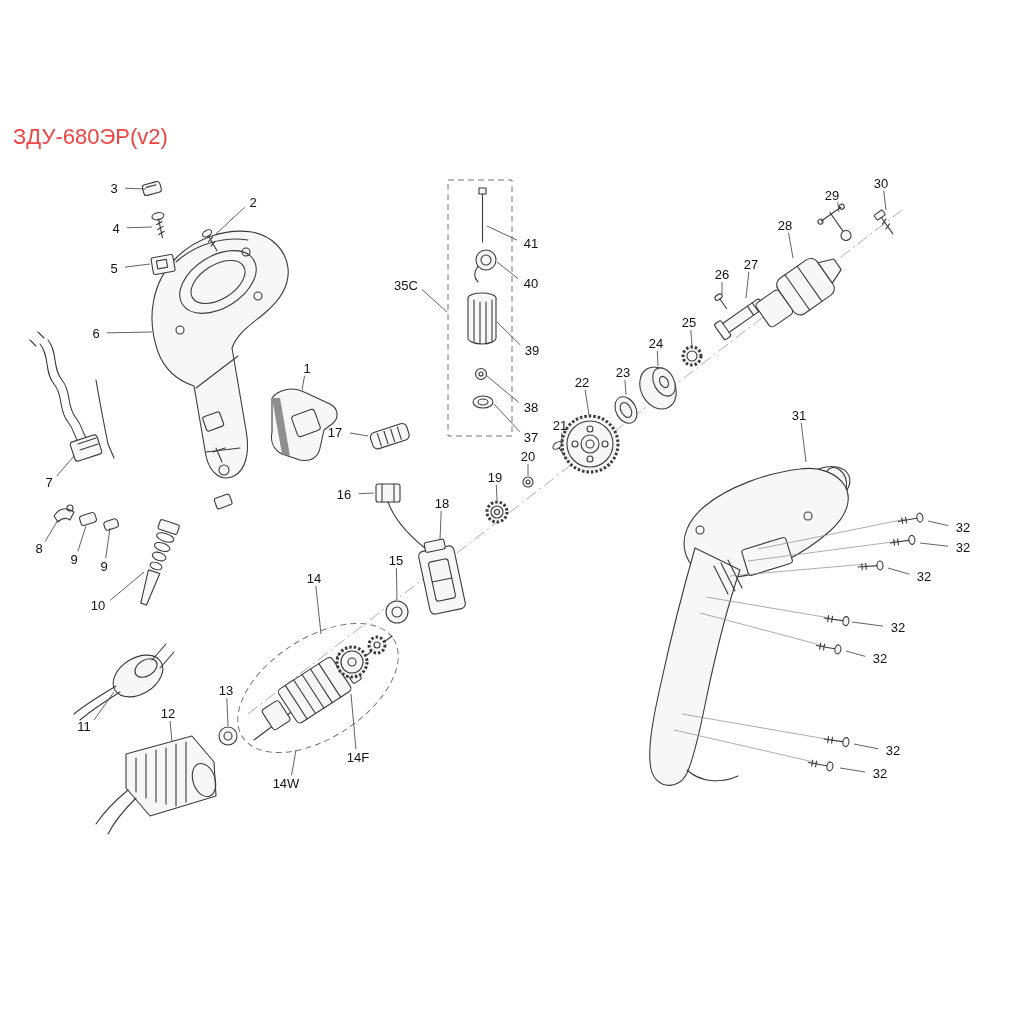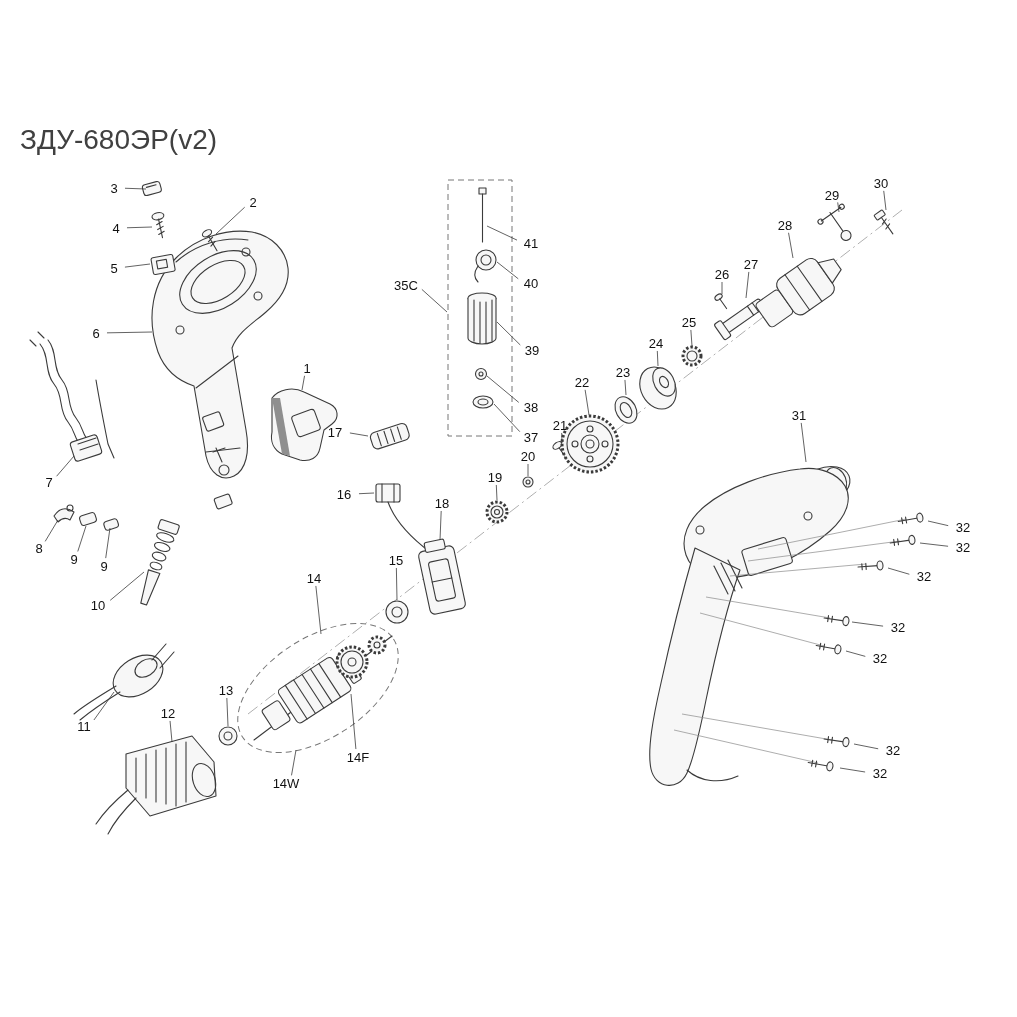--- a/index.html
+++ b/index.html
@@ -1,18 +1,18 @@
 <!DOCTYPE html>
 <html><head>
 <meta charset="utf-8">
 <style>
   html,body{margin:0;padding:0;background:#ffffff;}
   .page{position:relative;width:1017px;height:1017px;background:#ffffff;overflow:hidden;
         font-family:"Liberation Sans",sans-serif;}
-  .title{position:absolute;left:20px;top:124px;font-size:28px;color:#404040;}
+  .title{position:absolute;left:13px;top:124px;font-size:22px;color:#ef4444;}
   svg{position:absolute;left:0;top:0;}
   .s{fill:none;stroke:#3b3b3b;stroke-width:1.1;stroke-linecap:round;stroke-linejoin:round;}
   .f{fill:#f7f7f7;stroke:#3b3b3b;stroke-width:1.1;stroke-linejoin:round;}
   .dash{fill:none;stroke:#777;stroke-width:1;stroke-dasharray:6 4;}
   .axis{stroke:#9a9a9a;stroke-width:0.8;stroke-dasharray:12 4 2 4;fill:none;}
   .teeth{fill:#f7f7f7;stroke:#3b3b3b;stroke-width:3;stroke-dasharray:2.5 2;}
   .thin{stroke:#8a8a8a;stroke-width:0.7;}
   .leader{stroke:#3b3b3b;stroke-width:0.8;}
   .part-label{font-family:"Liberation Sans",sans-serif;font-size:13px;fill:#111;text-anchor:middle;}
 </style>

